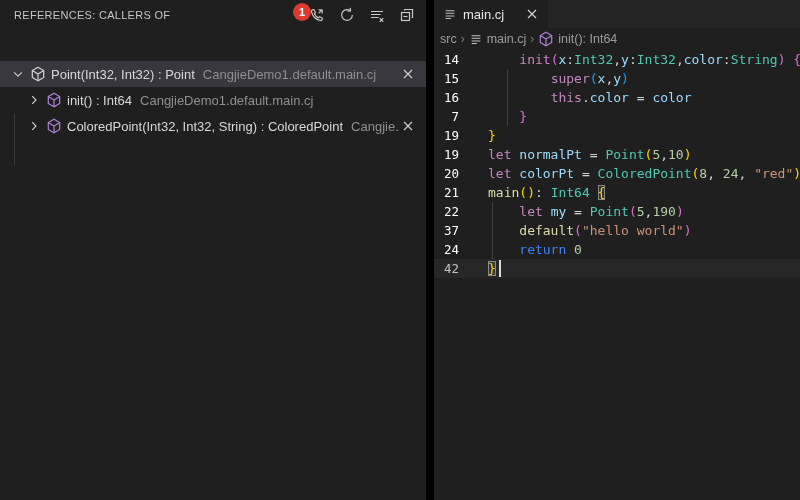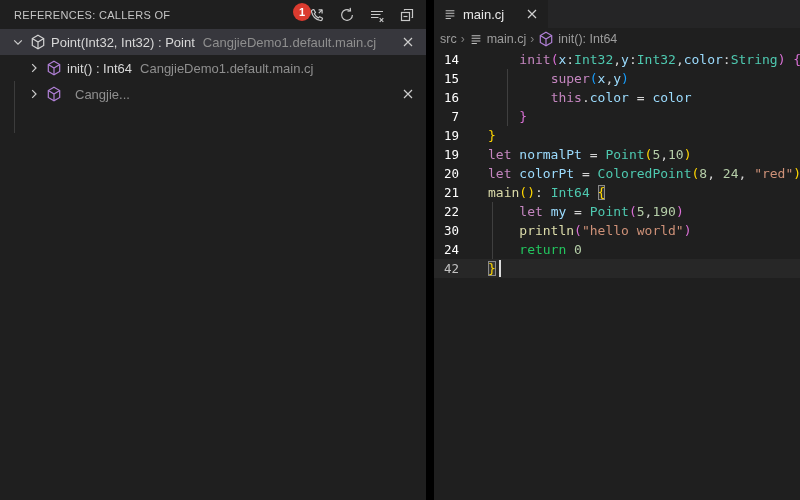--- a/index.html
+++ b/index.html
@@ -12,21 +12,21 @@
   .panel-header { height:29px; display:flex; align-items:center; padding:0 10px 0 14px; }
   .panel-title { font-size:11px; color:#c5c5c5; letter-spacing:.3px; white-space:nowrap; }
   .panel-actions { margin-left:auto; display:flex; align-items:center; gap:12px; }
   .action-btn { width:18px; height:18px; color:#c8c8c8; position:relative; display:flex;
                 align-items:center; justify-content:center; cursor:pointer; }
   .action-btn svg { width:16px; height:16px; }
   .badge { position:absolute; left:-15px; top:-3px; width:18px; height:18px; border-radius:50%;
            color:#fff; font-size:11px; display:flex; align-items:center; justify-content:center;
            z-index:2; font-weight:bold; }
 
-  .tree { position:relative; }
+  .tree { position:relative;margin-top:32px; }
   .tree-indent-guide { position:absolute; left:14px; top:52px; height:52px;
                        border-left:1px solid #3c3c3c; }
   .row { height:26px; display:flex; align-items:center; padding:0 10px; color:#d8d8d8;
          font-size:13px; cursor:pointer; white-space:nowrap; overflow:hidden; }
   .row.selected { background:#37373d; }
   .row.child { padding-left:26px; }
   .twisty { width:16px; height:16px; flex:none; color:#cccccc; display:flex; align-items:center;
             justify-content:center; }
   .sym { width:16px; height:16px; flex:none; margin:0 5px 0 4px; display:flex;
          align-items:center; justify-content:center; }
@@ -144,20 +144,21 @@
             <svg viewBox="0 0 16 16" fill="none" stroke="currentColor" stroke-width="1.2" width="16" height="16">
               <path d="M6.2 4.2 10 8l-3.8 3.8"></path>
             </svg>
           </span>
           <span class="sym" style="color: rgb(177, 128, 215);">
             <svg viewBox="0 0 16 16" fill="none" stroke="currentColor" stroke-width="1.2" width="16" height="16">
               <path d="M8 1.3 13.7 4.6v6.8L8 14.7 2.3 11.4V4.6z"></path>
               <path d="M2.3 4.6 8 8l5.7-3.4M8 8v6.7"></path>
             </svg>
           </span>
+          <span class="row-label">ColoredPoint(Int32, Int32, String) : ColoredPoint</span>
           <span class="row-desc">Cangjie...</span>
           <span class="row-close">
             <svg viewBox="0 0 16 16" fill="none" stroke="currentColor" stroke-width="1.2" width="16" height="16">
               <path d="M4 4l8 8M12 4l-8 8"></path>
             </svg>
           </span>
         </div>
       </div>
   </div>
 
@@ -206,19 +207,19 @@
     <div class="code">
         <div class="code-line"><span class="ln">14</span><span style="color: rgb(212, 212, 212);">    </span><span style="color: rgb(197, 134, 192);">init</span><span style="color: rgb(218, 112, 214);">(</span><span style="color: rgb(156, 220, 254);">x</span><span style="color: rgb(212, 212, 212);">:</span><span style="color: rgb(78, 201, 176);">Int32</span><span style="color: rgb(212, 212, 212);">,</span><span style="color: rgb(156, 220, 254);">y</span><span style="color: rgb(212, 212, 212);">:</span><span style="color: rgb(78, 201, 176);">Int32</span><span style="color: rgb(212, 212, 212);">,</span><span style="color: rgb(156, 220, 254);">color</span><span style="color: rgb(212, 212, 212);">:</span><span style="color: rgb(78, 201, 176);">String</span><span style="color: rgb(218, 112, 214);">)</span><span style="color: rgb(212, 212, 212);"> </span><span style="color: rgb(218, 112, 214);">{</span></div>
         <div class="code-line"><span class="ln">15</span><span style="color: rgb(212, 212, 212);">        </span><span style="color: rgb(197, 134, 192);">super</span><span style="color: rgb(23, 159, 255);">(</span><span style="color: rgb(156, 220, 254);">x</span><span style="color: rgb(212, 212, 212);">,</span><span style="color: rgb(156, 220, 254);">y</span><span style="color: rgb(23, 159, 255);">)</span><span class="guide" style="left: 73px;"></span></div>
         <div class="code-line"><span class="ln">16</span><span style="color: rgb(212, 212, 212);">        </span><span style="color: rgb(197, 134, 192);">this</span><span style="color: rgb(212, 212, 212);">.</span><span style="color: rgb(156, 220, 254);">color</span><span style="color: rgb(212, 212, 212);"> = </span><span style="color: rgb(156, 220, 254);">color</span><span class="guide" style="left: 73px;"></span></div>
         <div class="code-line"><span class="ln">7</span><span style="color: rgb(212, 212, 212);">    </span><span style="color: rgb(218, 112, 214);">}</span><span class="guide" style="left: 73px;"></span></div>
         <div class="code-line"><span class="ln">19</span><span style="color: rgb(255, 215, 0);">}</span></div>
         <div class="code-line"><span class="ln">19</span><span style="color: rgb(197, 134, 192);">let</span><span style="color: rgb(212, 212, 212);"> </span><span style="color: rgb(156, 220, 254);">normalPt</span><span style="color: rgb(212, 212, 212);"> = </span><span style="color: rgb(78, 201, 176);">Point</span><span style="color: rgb(255, 215, 0);">(</span><span style="color: rgb(181, 206, 168);">5</span><span style="color: rgb(212, 212, 212);">,</span><span style="color: rgb(181, 206, 168);">10</span><span style="color: rgb(255, 215, 0);">)</span></div>
         <div class="code-line"><span class="ln">20</span><span style="color: rgb(197, 134, 192);">let</span><span style="color: rgb(212, 212, 212);"> </span><span style="color: rgb(156, 220, 254);">colorPt</span><span style="color: rgb(212, 212, 212);"> = </span><span style="color: rgb(78, 201, 176);">ColoredPoint</span><span style="color: rgb(255, 215, 0);">(</span><span style="color: rgb(181, 206, 168);">8</span><span style="color: rgb(212, 212, 212);">, </span><span style="color: rgb(181, 206, 168);">24</span><span style="color: rgb(212, 212, 212);">, </span><span style="color: rgb(206, 145, 120);">"red"</span><span style="color: rgb(255, 215, 0);">)</span></div>
         <div class="code-line"><span class="ln">21</span><span style="color: rgb(220, 220, 170);">main</span><span style="color: rgb(255, 215, 0);">(</span><span style="color: rgb(255, 215, 0);">)</span><span style="color: rgb(212, 212, 212);">: </span><span style="color: rgb(78, 201, 176);">Int64</span><span style="color: rgb(212, 212, 212);"> </span><span class="bm" style="color: rgb(255, 215, 0);">{</span></div>
         <div class="code-line"><span class="ln">22</span><span style="color: rgb(212, 212, 212);">    </span><span style="color: rgb(197, 134, 192);">let</span><span style="color: rgb(212, 212, 212);"> </span><span style="color: rgb(156, 220, 254);">my</span><span style="color: rgb(212, 212, 212);"> = </span><span style="color: rgb(78, 201, 176);">Point</span><span style="color: rgb(218, 112, 214);">(</span><span style="color: rgb(181, 206, 168);">5</span><span style="color: rgb(212, 212, 212);">,</span><span style="color: rgb(181, 206, 168);">190</span><span style="color: rgb(218, 112, 214);">)</span><span class="guide" style="left: 58px;"></span></div>
-        <div class="code-line"><span class="ln">30</span><span style="color: rgb(212, 212, 212);">    </span><span style="color: rgb(220, 220, 170);">println</span><span style="color: rgb(218, 112, 214);">(</span><span style="color: rgb(206, 145, 120);">"hello world"</span><span style="color: rgb(218, 112, 214);">)</span><span class="guide" style="left: 58px;"></span></div>
-        <div class="code-line"><span class="ln">24</span><span style="color: rgb(212, 212, 212);">    </span><span style="color: #22c55e;">return</span><span style="color: rgb(212, 212, 212);"> </span><span style="color: rgb(181, 206, 168);">0</span><span class="guide" style="left: 58px;"></span></div>
+        <div class="code-line"><span class="ln">37</span><span style="color: rgb(212, 212, 212);">    </span><span style="color: rgb(220, 220, 170);">default</span><span style="color: rgb(218, 112, 214);">(</span><span style="color: rgb(206, 145, 120);">"hello world"</span><span style="color: rgb(218, 112, 214);">)</span><span class="guide" style="left: 58px;"></span></div>
+        <div class="code-line"><span class="ln">24</span><span style="color: rgb(212, 212, 212);">    </span><span style="color: #3b82f6;">return</span><span style="color: rgb(212, 212, 212);"> </span><span style="color: rgb(181, 206, 168);">0</span><span class="guide" style="left: 58px;"></span></div>
         <div class="code-line cur"><span class="ln">42</span><span class="bm" style="color: rgb(255, 215, 0);">}</span><span class="caret" style="left: 65px;"></span></div>
       </div>
   </div>
 
 </div>
 
 </body></html>

